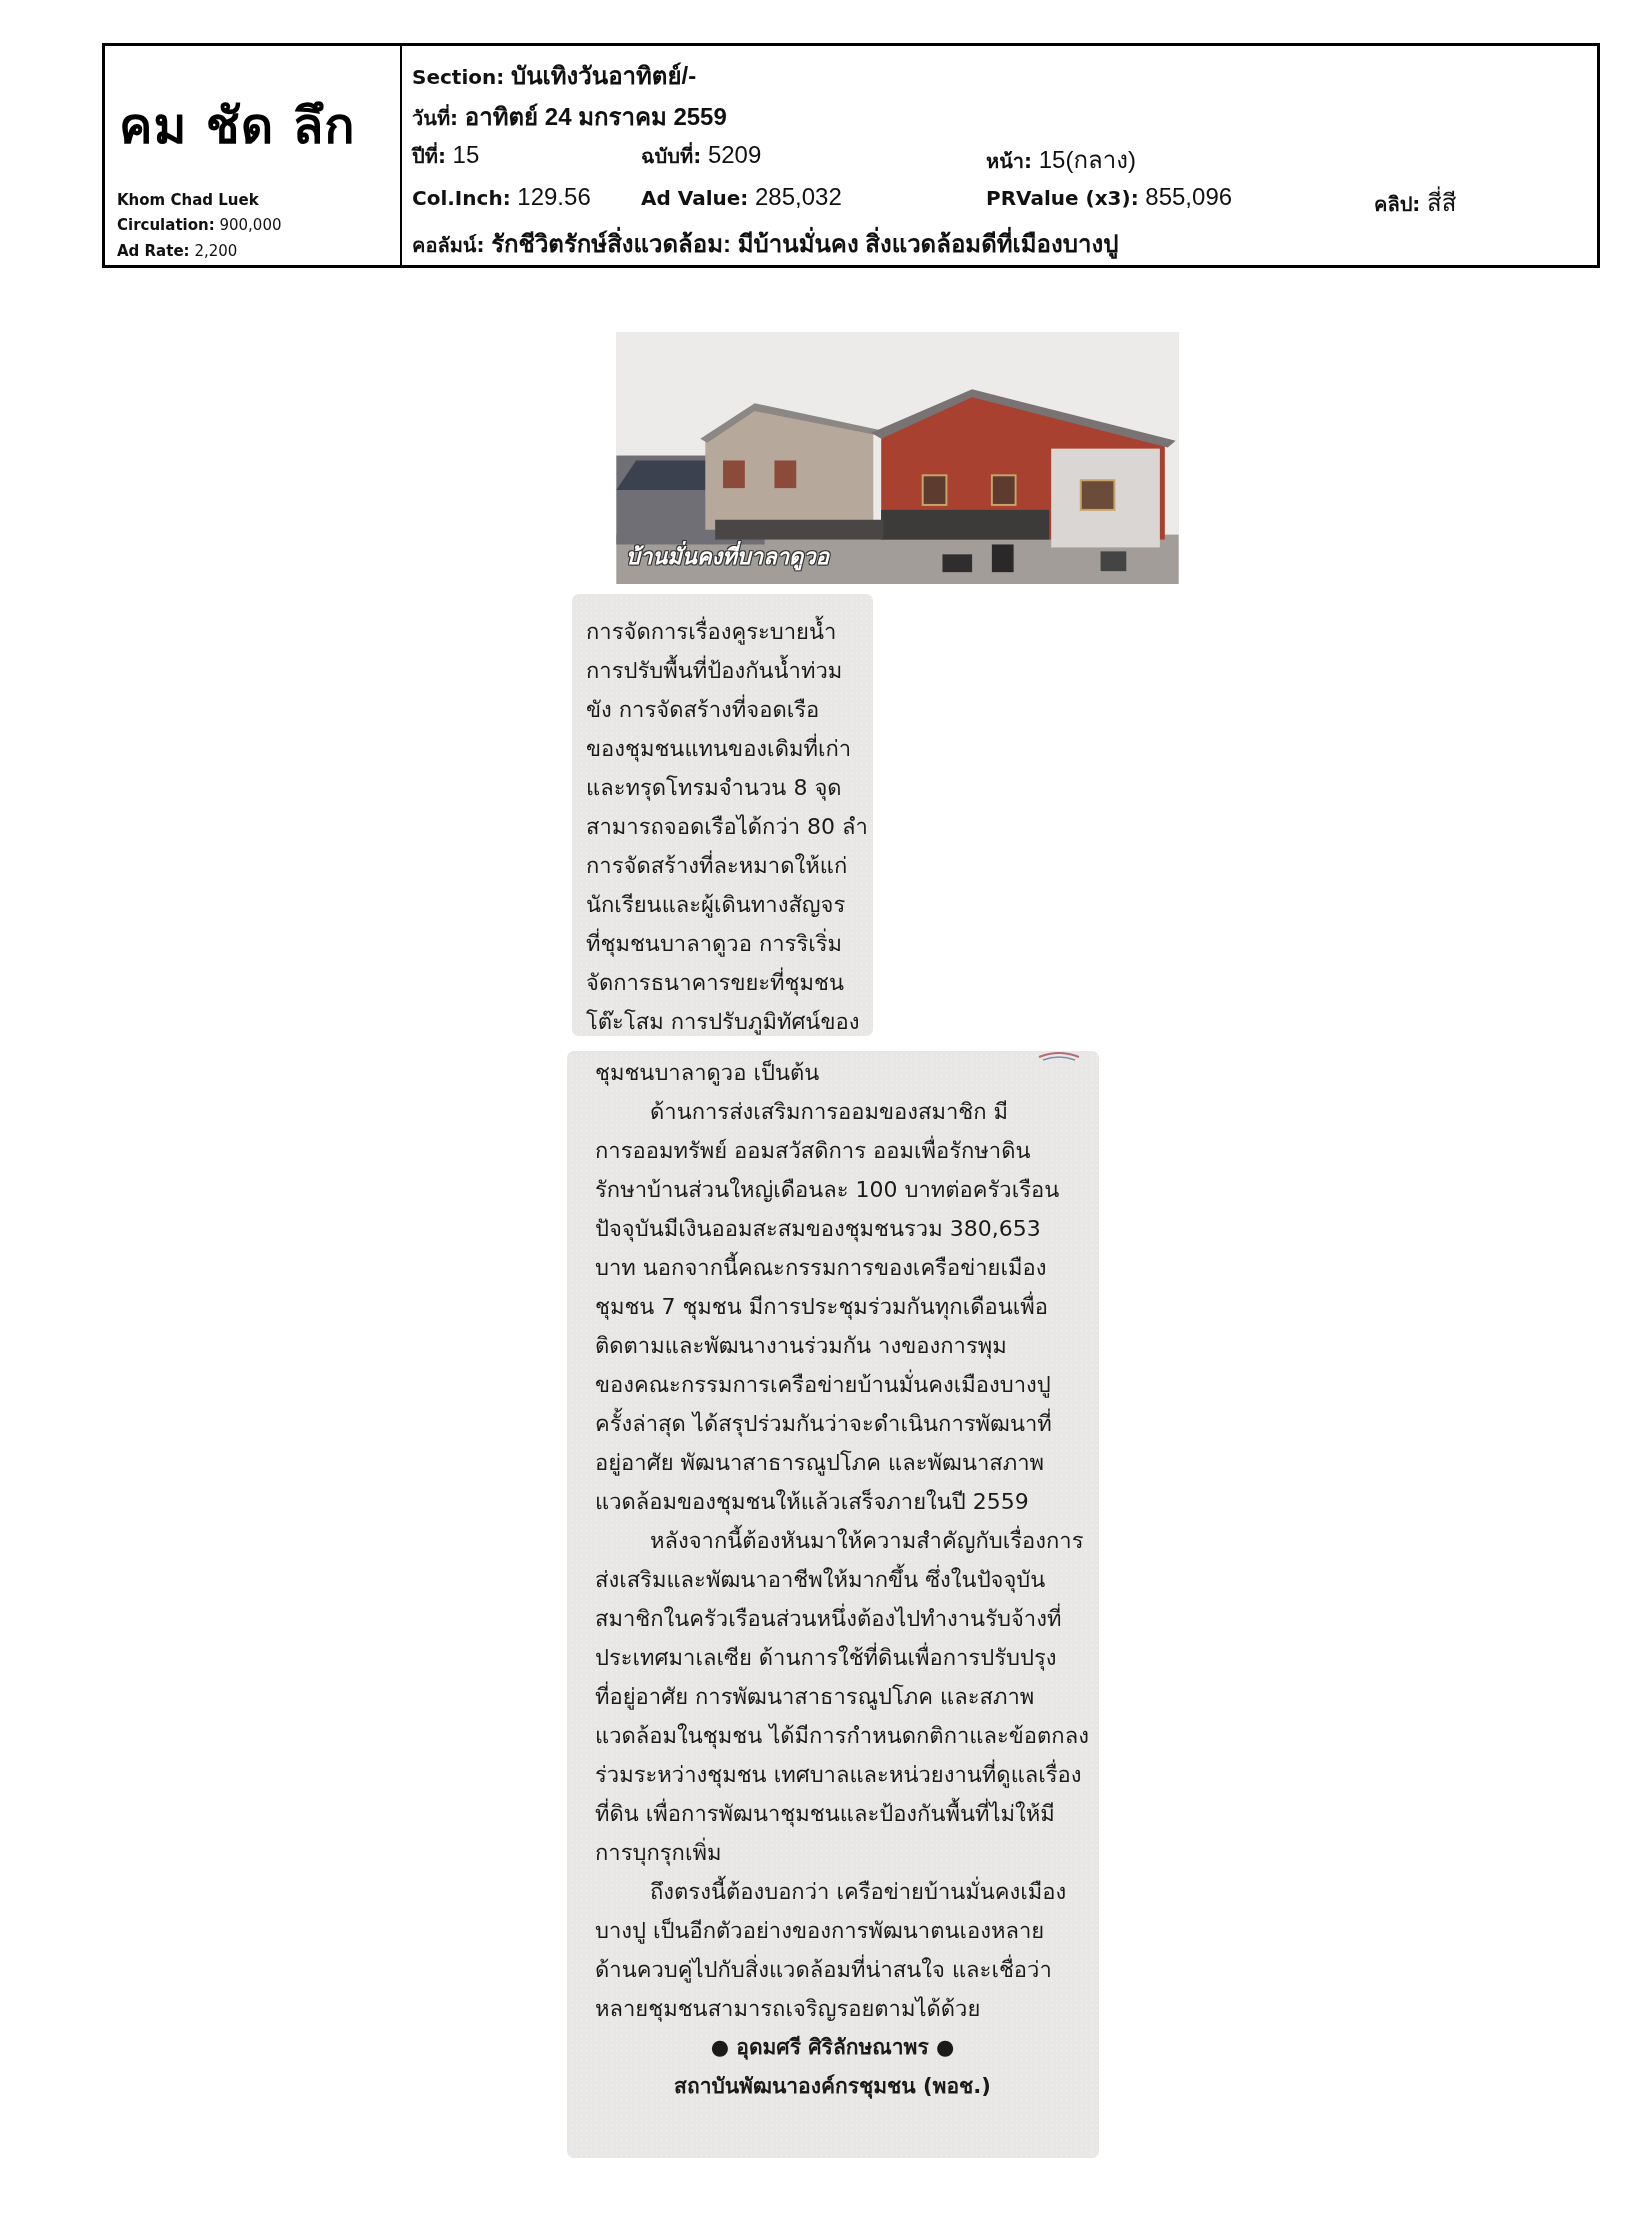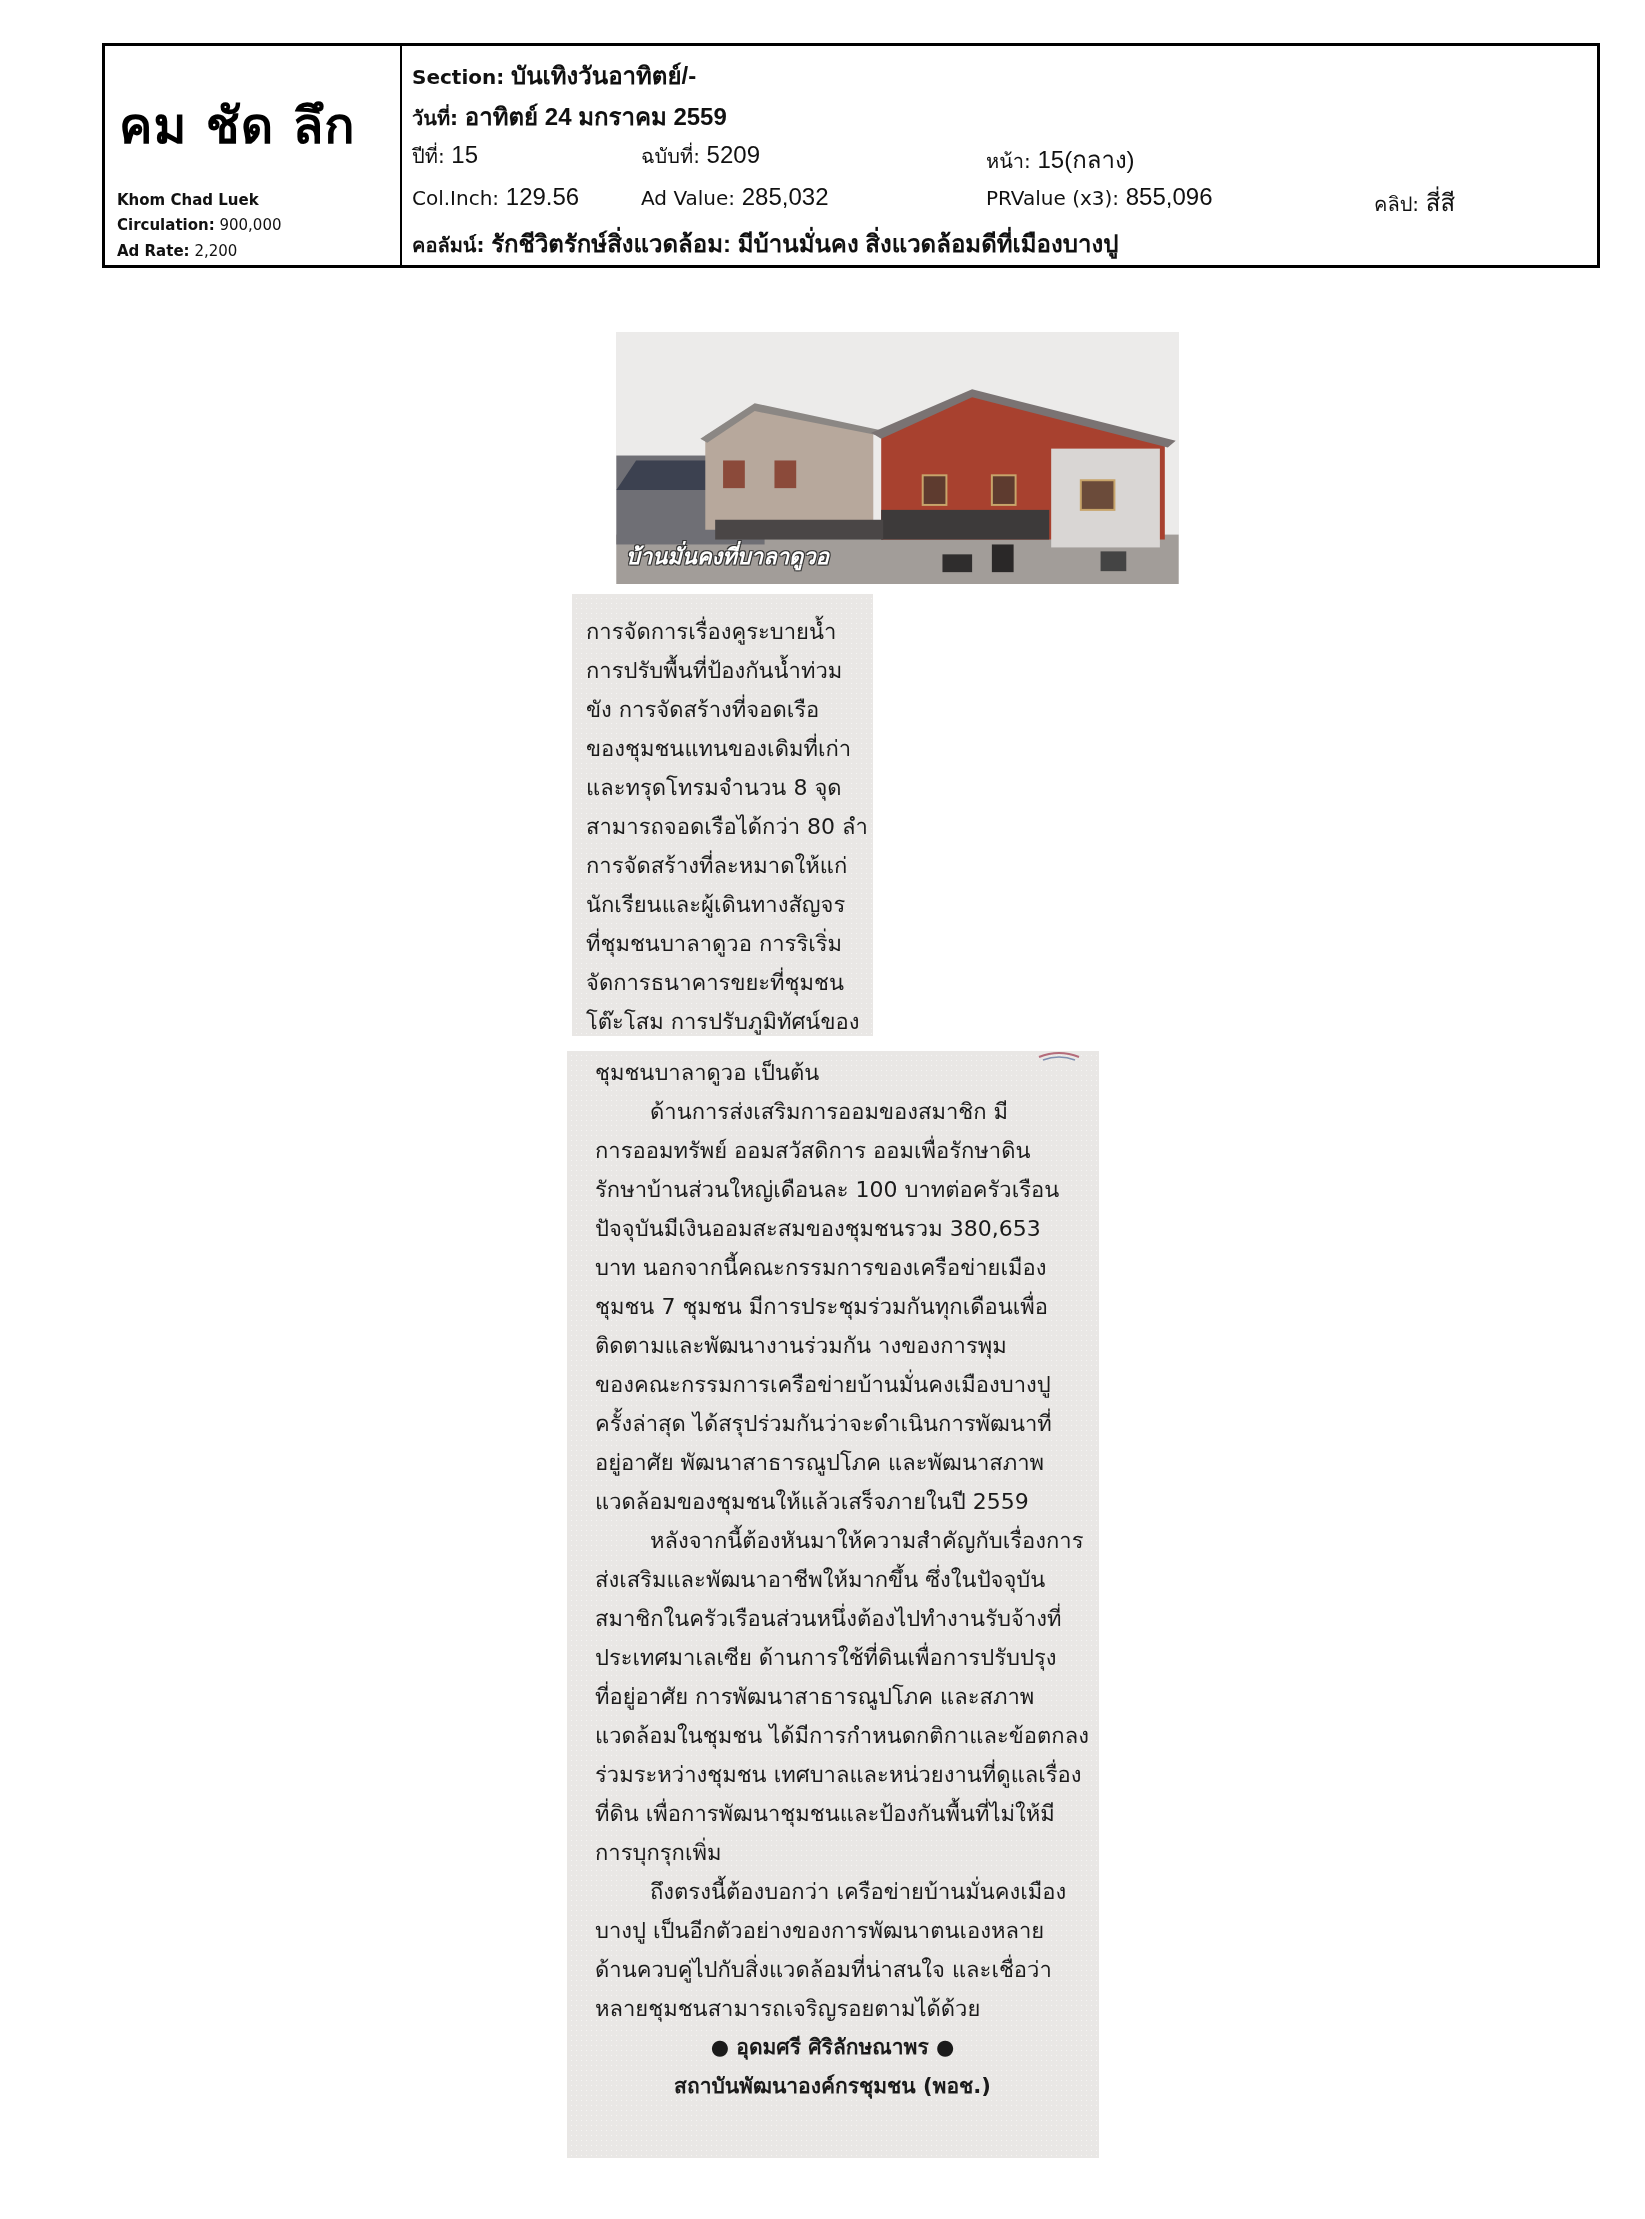--- a/index.html
+++ b/index.html
@@ -16,37 +16,37 @@
   .pub-name { position:absolute; left:12px; top:145px; font-size:15px; font-weight:bold; }
   .pub-line { position:absolute; left:12px; font-size:15px; }
   .pub-line b { font-weight:bold; }
   .hdr-right { position:absolute; left:297px; top:0; right:0; height:219px; }
   .row { position:absolute; left:10px; font-size:24px; white-space:nowrap;
          font-family:"Liberation Sans", sans-serif; }
   .row .k { font-weight:bold; font-family:"DejaVu Sans", sans-serif; font-size:20px; }
   .row .v { font-weight:bold; }
   .cell { position:absolute; font-size:24px; white-space:nowrap;
           font-family:"Liberation Sans", sans-serif; }
-  .cell .k { font-weight:normal; font-family:"DejaVu Sans", sans-serif; font-size:20px; }
+  .cell .k { font-weight:bold; font-family:"DejaVu Sans", sans-serif; font-size:20px; }
 
   
   .photo { position:absolute; left:572px; top:332px; width:563px; height:252px;
            background:#ecebea; overflow:hidden;margin-left:44px; }
   .photo svg { position:absolute; left:0; top:0; }
   .caption { position:absolute; left:10px; bottom:10px; font-family:"DejaVu Serif", serif;
              font-style:italic; font-weight:bold; font-size:22px; color:#fff;
              text-shadow:1px 1px 0 #333, -1px -1px 0 #333, 1px -1px 0 #333, -1px 1px 0 #333; }
 
   
   .clip { position:absolute; background:#e9e7e5;
           background-image:
             radial-gradient(#d0cdcb 0.6px, transparent 0.7px),
             radial-gradient(#f5f4f3 0.6px, transparent 0.7px);
           background-size:4px 4px, 5px 5px;
-          background-position:0 0, 2px 2px; }
+          background-position:0 0, 2px 2px;border-radius:7px; }
   .clip1 { left:572px; top:594px; width:301px; height:442px; }
   .clip2 { left:567px; top:1051px; width:532px; height:1107px; }
   .col { position:absolute; font-family:"DejaVu Sans", sans-serif; color:#1a1a1a;
          font-size:22px; white-space:nowrap; }
   .clip1 .col { left:14px; top:18px; line-height:39px; }
   .clip2 .col { left:28px; top:2px; line-height:39px; }
   .ln { display:block; height:39px; }
   .ln.indent { padding-left:55px; }
   .ornament { position:absolute; right:18px; top:0; width:44px; height:12px; }
   .byline { display:block; text-align:center; font-weight:bold; width:475px;

